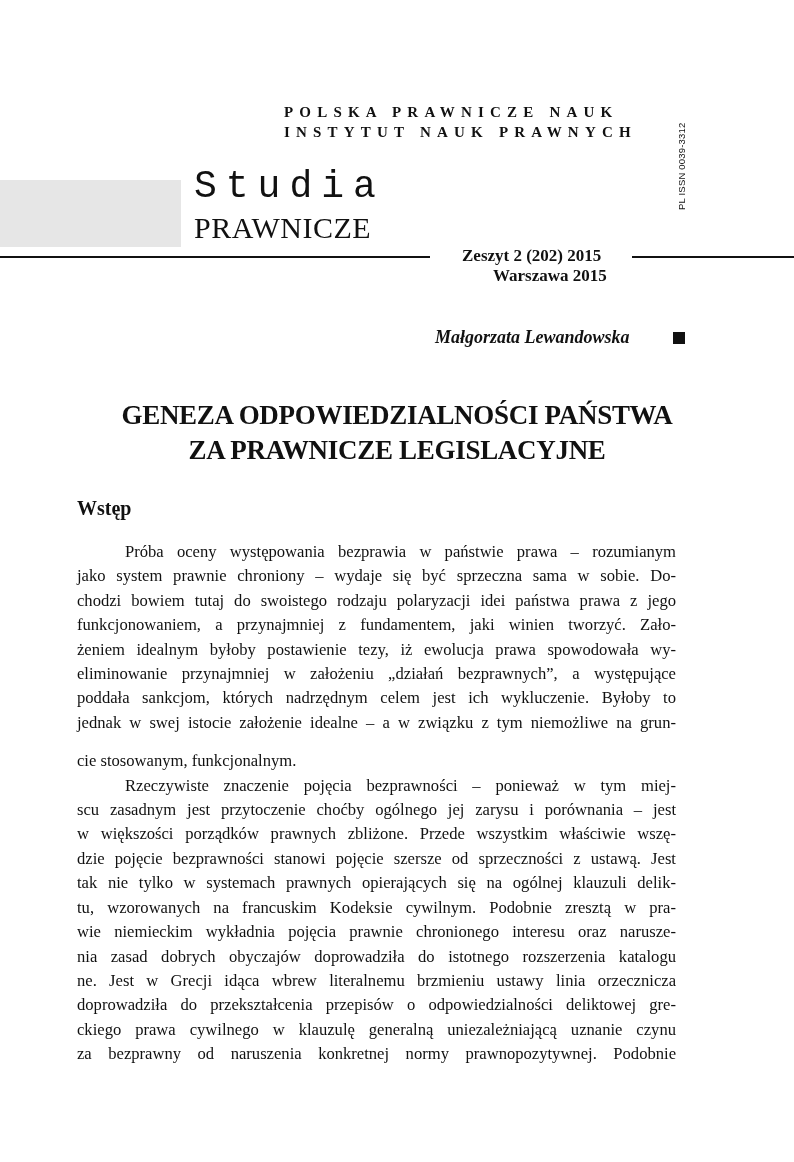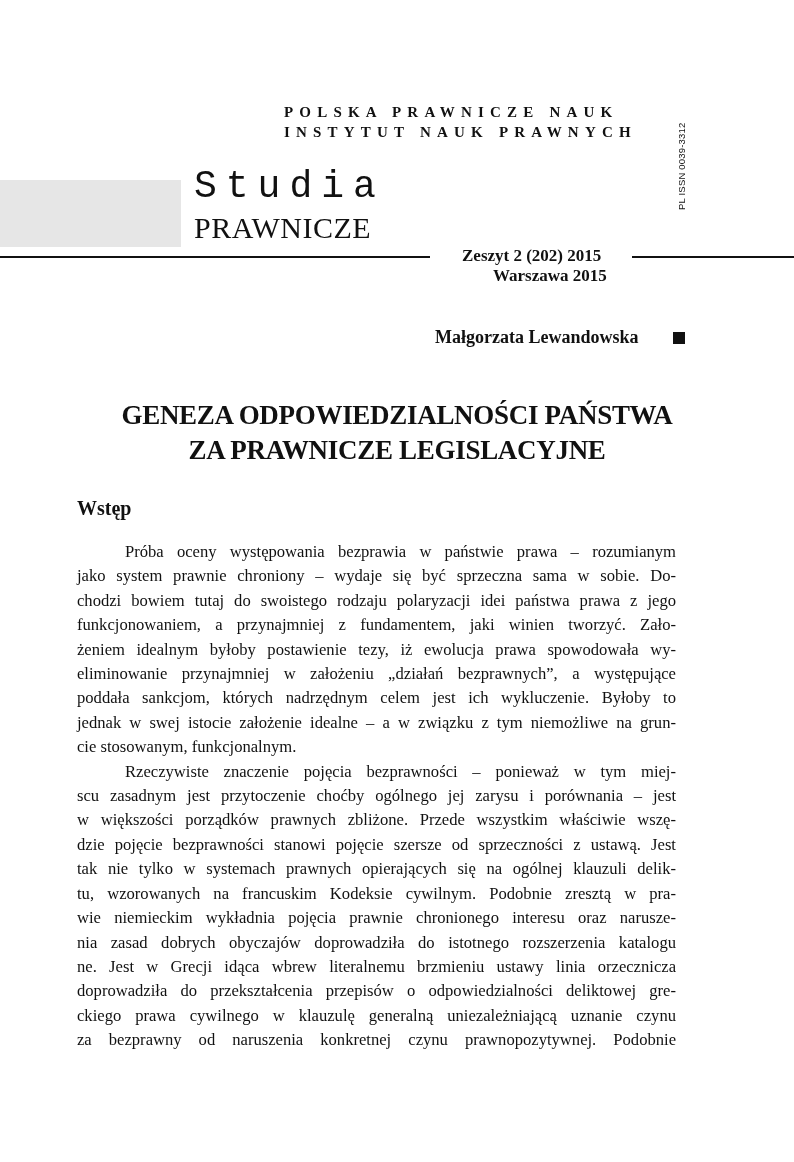--- a/index.html
+++ b/index.html
@@ -9,29 +9,29 @@
   .inst2 { top: 124px; }
   .issn { position: absolute; left: 676px; top: 100px; width: 20px; height: 110px; }
   .issn span { position: absolute; left: 0; top: 110px; transform-origin: 0 0; transform: rotate(-90deg); font-family: "Liberation Sans", "DejaVu Sans", sans-serif; font-size: 9.5px; white-space: nowrap; letter-spacing: 0.2px; }
   .gray-block { position: absolute; left: 0; top: 180px; width: 181px; height: 67px; background: #e6e6e6; }
   .studia { position: absolute; left: 194px; top: 168px; font-size: 38px; letter-spacing: 9px; line-height: 1; font-family: Liberation Mono, monospace; }
   .prawnicze { position: absolute; left: 194px; top: 213px; font-size: 30px; line-height: 1; letter-spacing: 0.5px; }
   .rule-left { position: absolute; left: 0; top: 256px; width: 430px; height: 2px; background: #111; }
   .rule-right { position: absolute; left: 632px; top: 256px; width: 162px; height: 2px; background: #111; }
   .zeszyt { position: absolute; left: 462px; top: 246px; font-size: 17px; font-weight: bold; white-space: nowrap; }
   .warszawa { position: absolute; left: 493px; top: 266px; font-size: 17px; font-weight: bold; white-space: nowrap; }
-  .author { position: absolute; left: 435px; top: 327px; font-size: 18px; font-weight: bold; white-space: nowrap; }
+  .author { position: absolute; left: 435px; top: 327px; font-size: 18px; font-style: italic; font-weight: bold; white-space: nowrap; }
   .author-square { position: absolute; left: 673px; top: 332px; width: 12px; height: 12px; background: #111; }
   .title { position: absolute; left: 60px; width: 674px; text-align: center; font-size: 27px; font-weight: bold; white-space: nowrap; letter-spacing: -0.3px; }
   .title1 { top: 400px; }
   .title2 { top: 435px; }
   .section { position: absolute; left: 77px; top: 497px; font-size: 20px; font-weight: bold; text-align: right; }
   .body-text { position: absolute; left: 77px; top: 540px; width: 599px; font-size: 16.6px; line-height: 24.4px; text-align: justify; }
   .line { display: block; white-space: nowrap; text-align-last: justify; text-align: justify; }
-  .line.last { text-align-last: left; }
+  .line.last { text-align-last: left; margin-top: 14px; }
   .line.indent { text-indent: 48px; }
 </style>
 </head>
 <body>
 
 <div class="inst inst1">POLSKA PRAWNICZE NAUK</div>
 <div class="inst inst2">INSTYTUT NAUK PRAWNYCH</div>
 
 <div class="issn">
   <span>PL ISSN 0039-3312</span>
@@ -71,15 +71,15 @@
       <span class="line">scu zasadnym jest przytoczenie choćby ogólnego jej zarysu i porównania – jest</span>
       <span class="line">w większości porządków prawnych zbliżone. Przede wszystkim właściwie wszę-</span>
       <span class="line">dzie pojęcie bezprawności stanowi pojęcie szersze od sprzeczności z ustawą. Jest</span>
       <span class="line">tak nie tylko w systemach prawnych opierających się na ogólnej klauzuli delik-</span>
       <span class="line">tu, wzorowanych na francuskim Kodeksie cywilnym. Podobnie zresztą w pra-</span>
       <span class="line">wie niemieckim wykładnia pojęcia prawnie chronionego interesu oraz narusze-</span>
       <span class="line">nia zasad dobrych obyczajów doprowadziła do istotnego rozszerzenia katalogu</span>
       <span class="line">ne. Jest w Grecji idąca wbrew literalnemu brzmieniu ustawy linia orzecznicza</span>
       <span class="line">doprowadziła do przekształcenia przepisów o odpowiedzialności deliktowej gre-</span>
       <span class="line">ckiego prawa cywilnego w klauzulę generalną uniezależniającą uznanie czynu</span>
-      <span class="line">za bezprawny od naruszenia konkretnej czynu prawnopozytywnej. Podobnie</span>
+      <span class="line">za bezprawny od naruszenia konkretnej normy prawnopozytywnej. Podobnie</span>
     </div>
   </div>
 
 </body></html>

